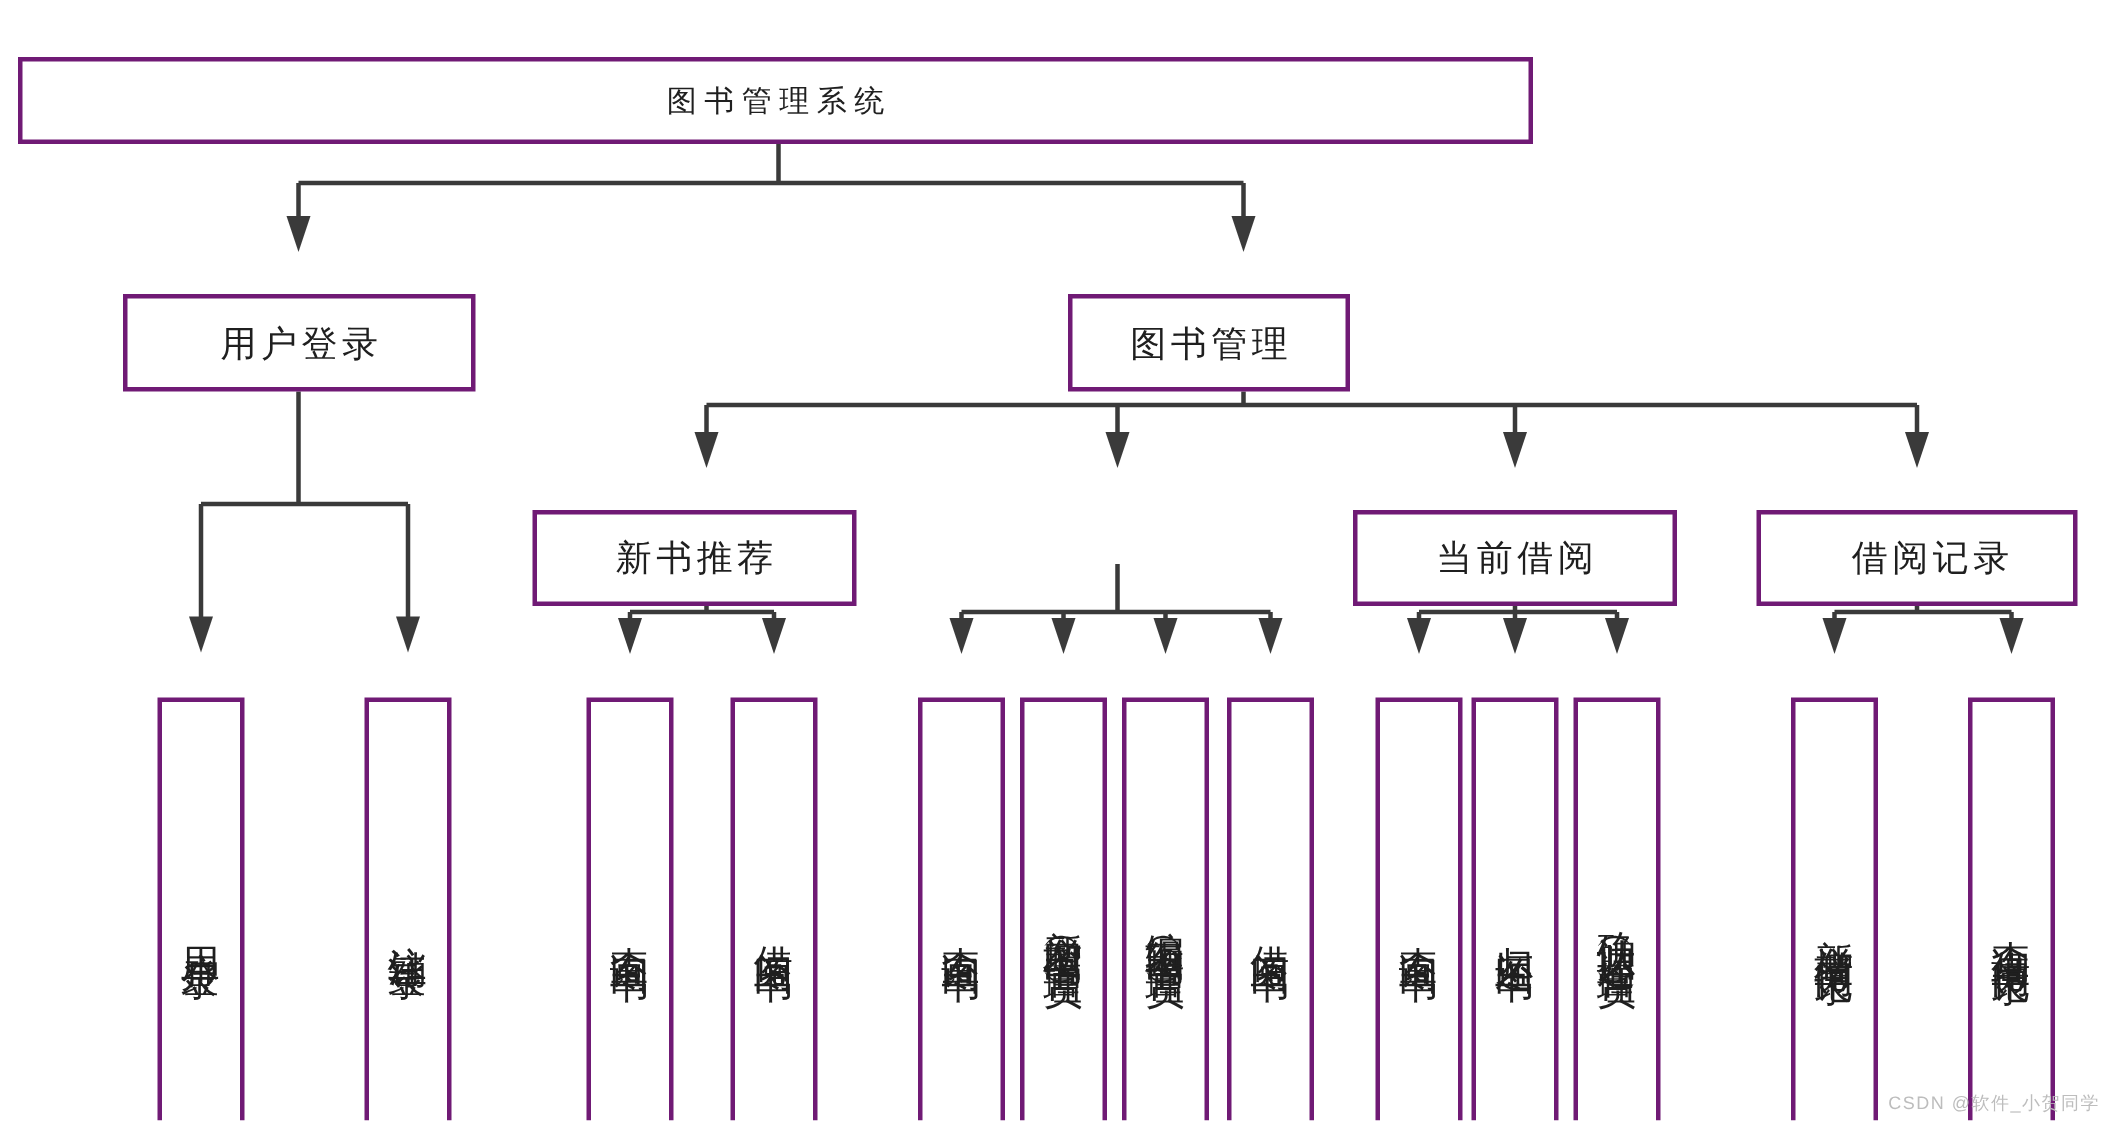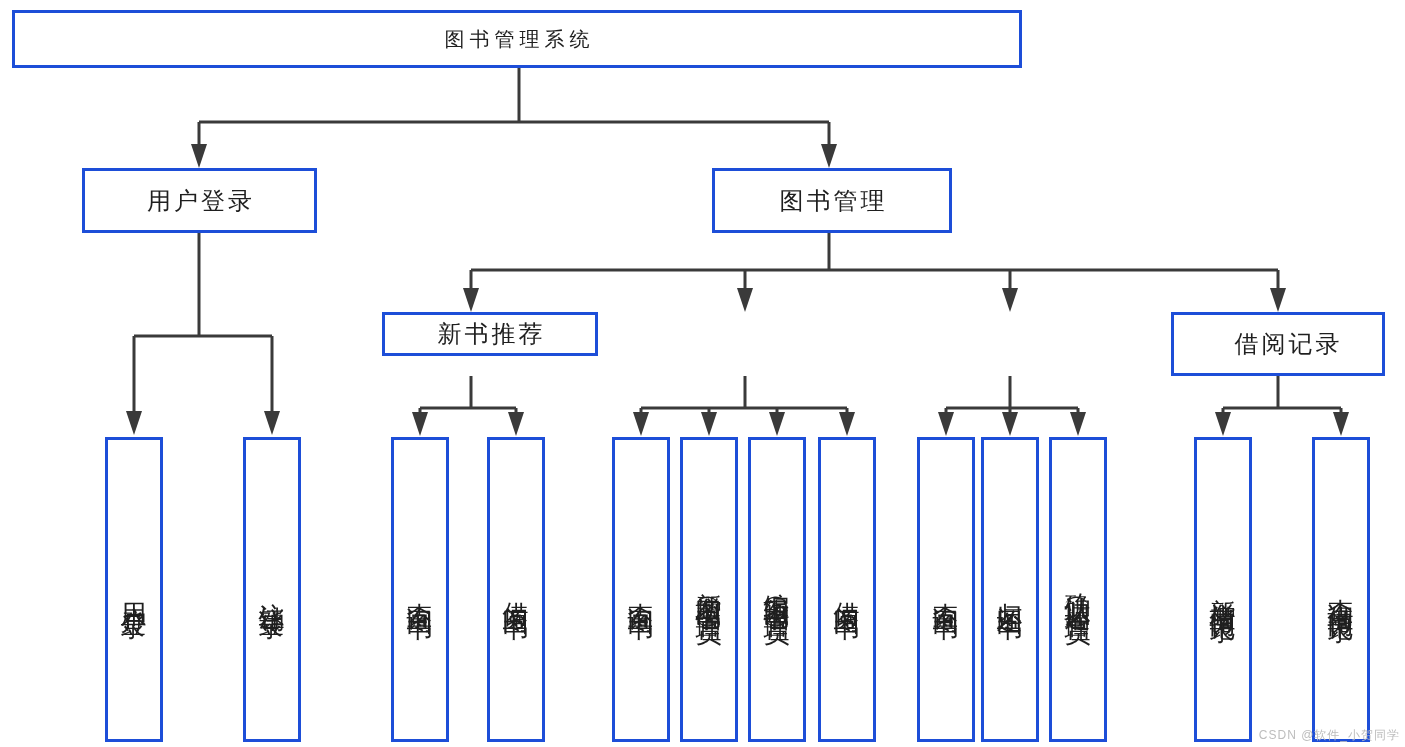--- a/index.html
+++ b/index.html
@@ -12,40 +12,41 @@
     font-family: "Liberation Sans", "DejaVu Sans", sans-serif;
     overflow: hidden;
   }
   .connectors {
     position: absolute;
     left: 0; top: 0;
     width: 1405px; height: 747px;
   }
   .node {
     position: absolute;
-    border: 3px solid #1d4ed8;
+    border: 3px solid #701a75;
     background: #ffffff;
     display: flex;
     align-items: center;
     justify-content: center;
     color: #1f1f1f;
+    margin-top: 28px;
   }
   .node-root span   { font-size: 20px; letter-spacing: 5px; text-indent: 5px; }
   .node-branch span { font-size: 24px; letter-spacing: 3px; text-indent: 3px; }
   .leaf span {
     writing-mode: vertical-rl;
     font-size: 26px;
     letter-spacing: 4px;
     line-height: 1.0;
   }
   
   .n-root      { left: 12px;   top: 10px;  width: 1010px; height: 58px; }
   .n-login     { left: 82px;   top: 168px; width: 235px;  height: 65px; }
-  .n-mgmt      { left: 712px;  top: 168px; width: 240px;  height: 65px; }
-  .n-rec       { left: 382px;  top: 312px; width: 216px;  height: 44px; }
+  .n-mgmt      { left: 712px;  top: 168px; width: 188px;  height: 65px; }
+  .n-rec       { left: 355px;  top: 312px; width: 216px;  height: 64px; }
   .n-borrow    { left: 637px;  top: 312px; width: 216px;  height: 64px; }
   .n-current   { left: 902px;  top: 312px; width: 216px;  height: 64px; }
   .n-records   { left: 1171px; top: 312px; width: 214px;  height: 64px; padding-left: 18px; }
   .leaf        { top: 437px;   width: 58px; height: 305px; }
   .n-leaf-login   { left: 105px; }
   .n-leaf-logout  { left: 243px; }
   .n-rec-query    { left: 391px; }
   .n-rec-borrow   { left: 487px; }
   .n-bor-query    { left: 612px; }
   .n-bor-add      { left: 680px; }
@@ -126,20 +127,23 @@
   <div class="node node-branch n-login">
     <span>用户登录</span>
   </div>
   <div class="node node-branch n-mgmt">
     <span>图书管理</span>
   </div>
 
   <div class="node node-branch n-rec">
     <span>新书推荐</span>
   </div>
+  <div class="node node-branch n-current">
+    <span>当前借阅</span>
+  </div>
   <div class="node node-branch n-records">
     <span>借阅记录</span>
   </div>
 
   <div class="node leaf n-leaf-login">
     <span>用户登录</span>
   </div>
   <div class="node leaf n-leaf-logout">
     <span>注销登录</span>
   </div>

